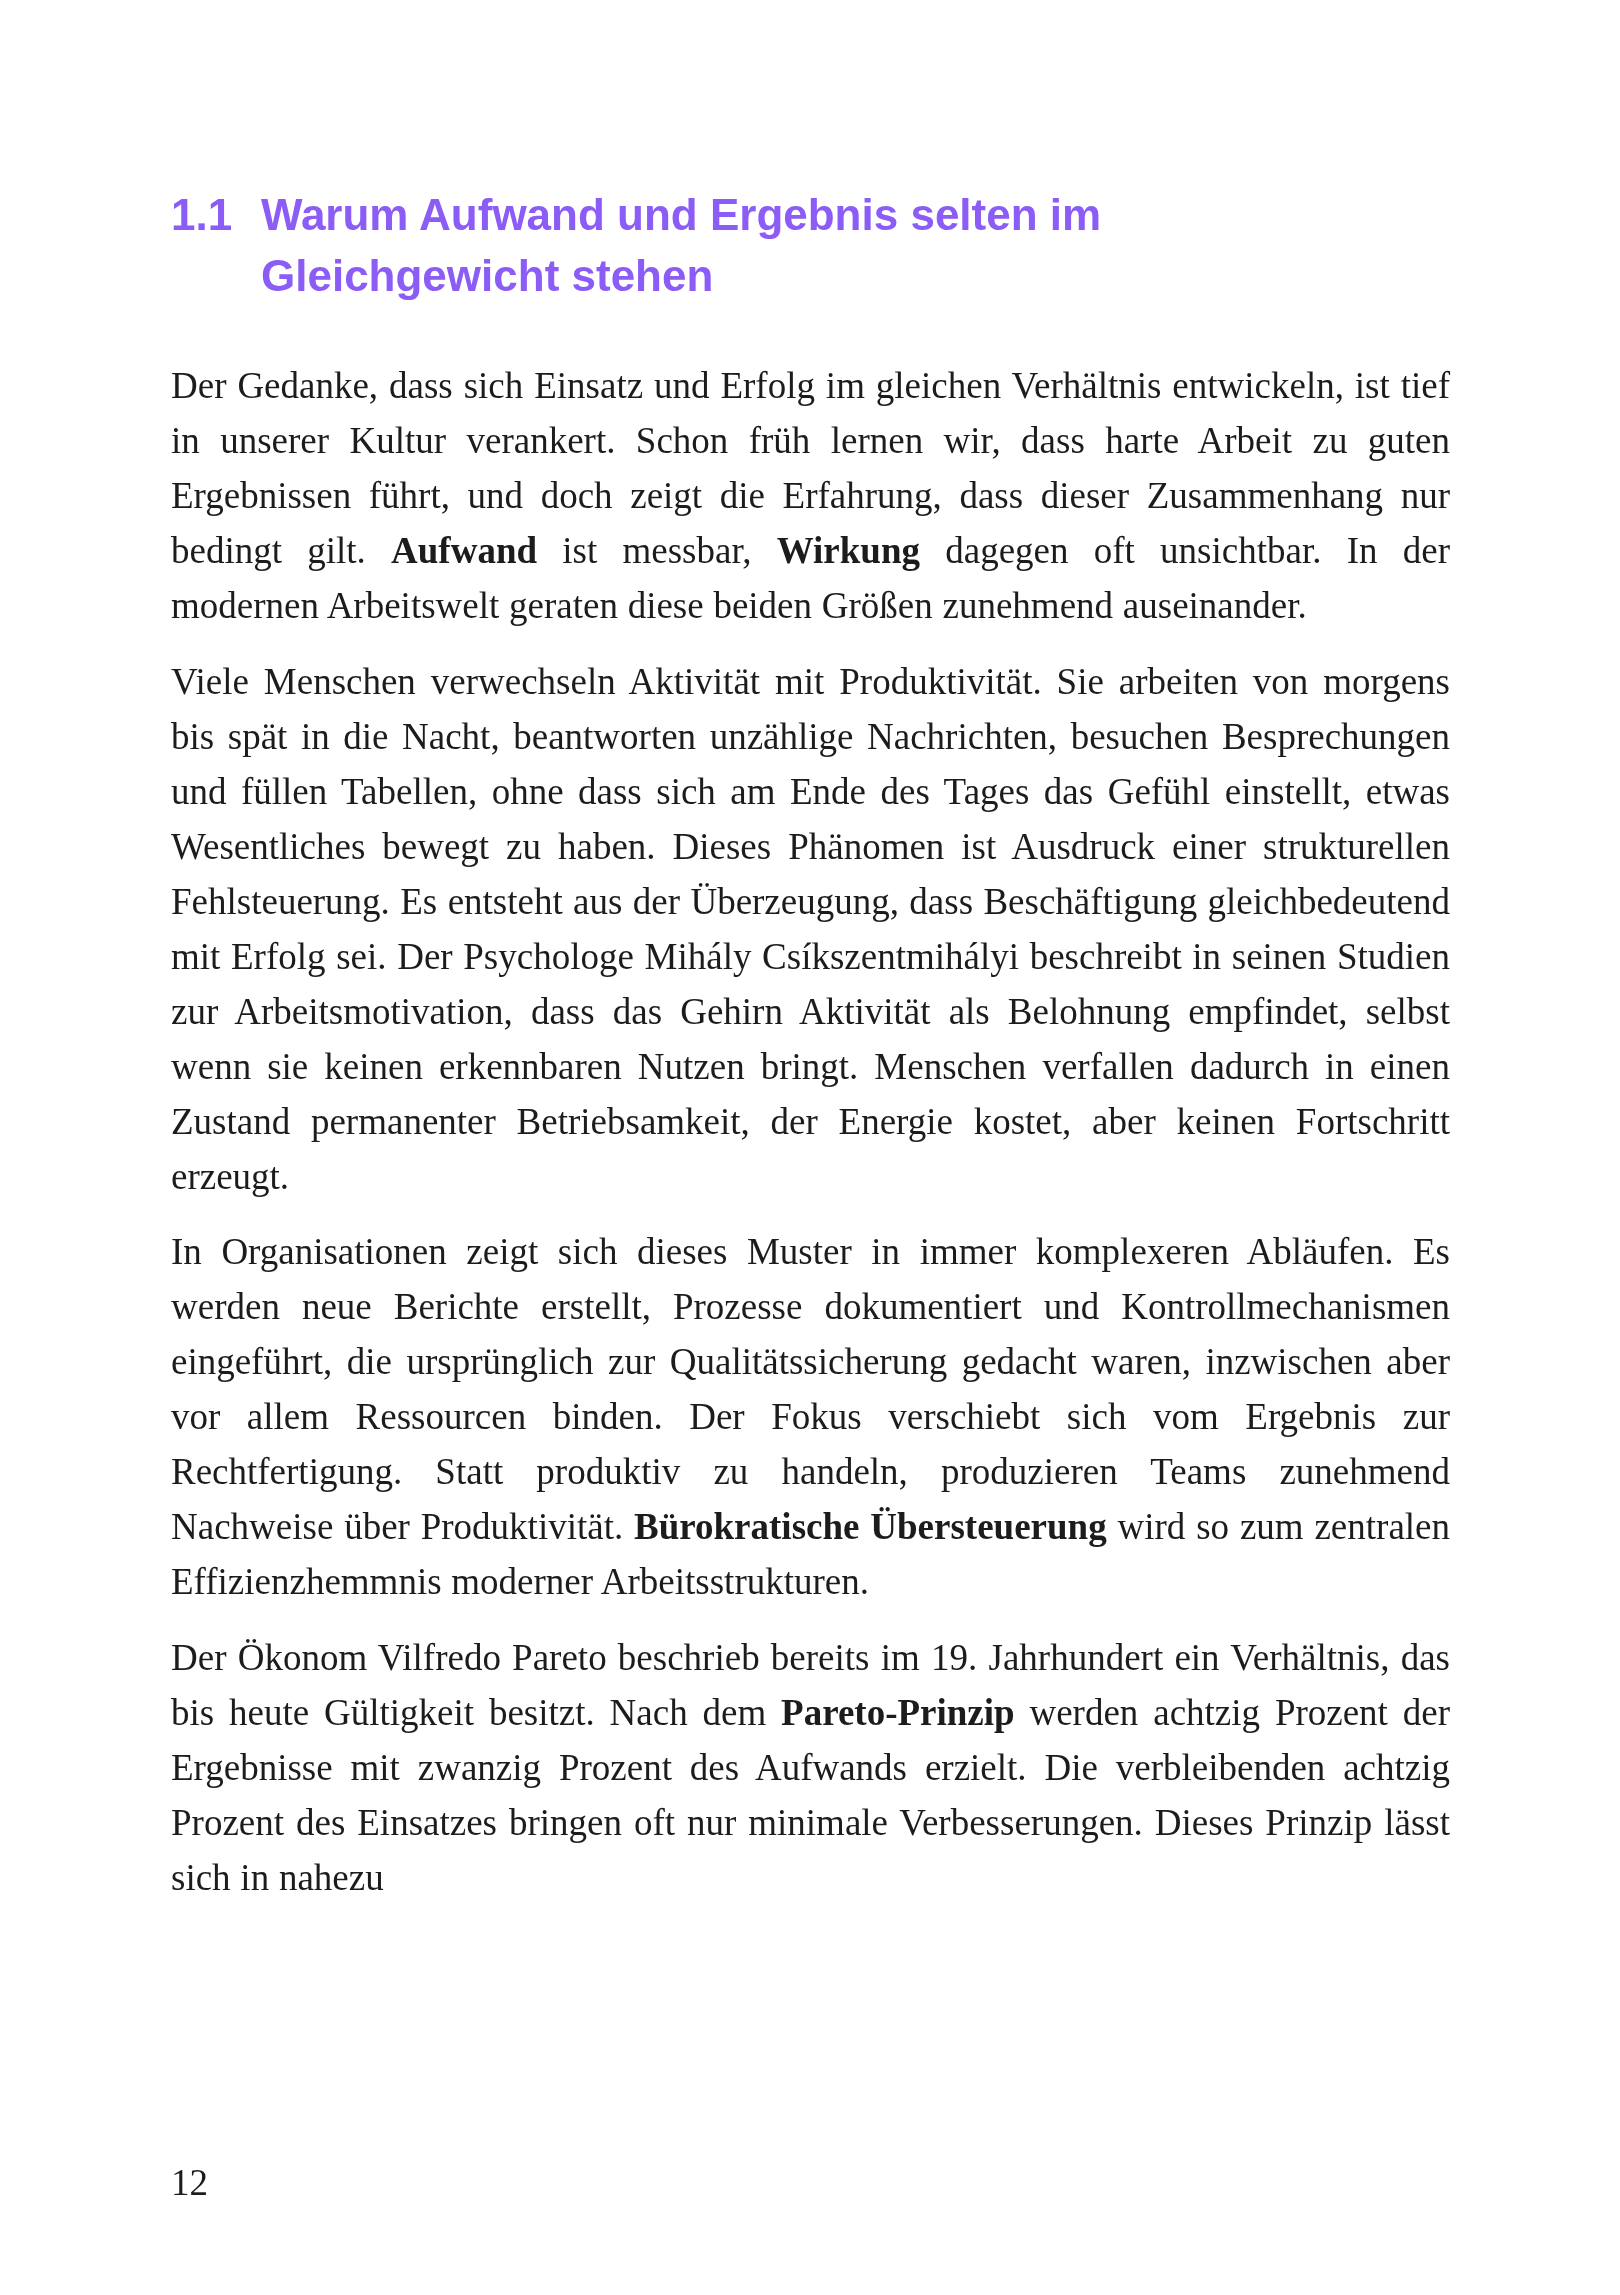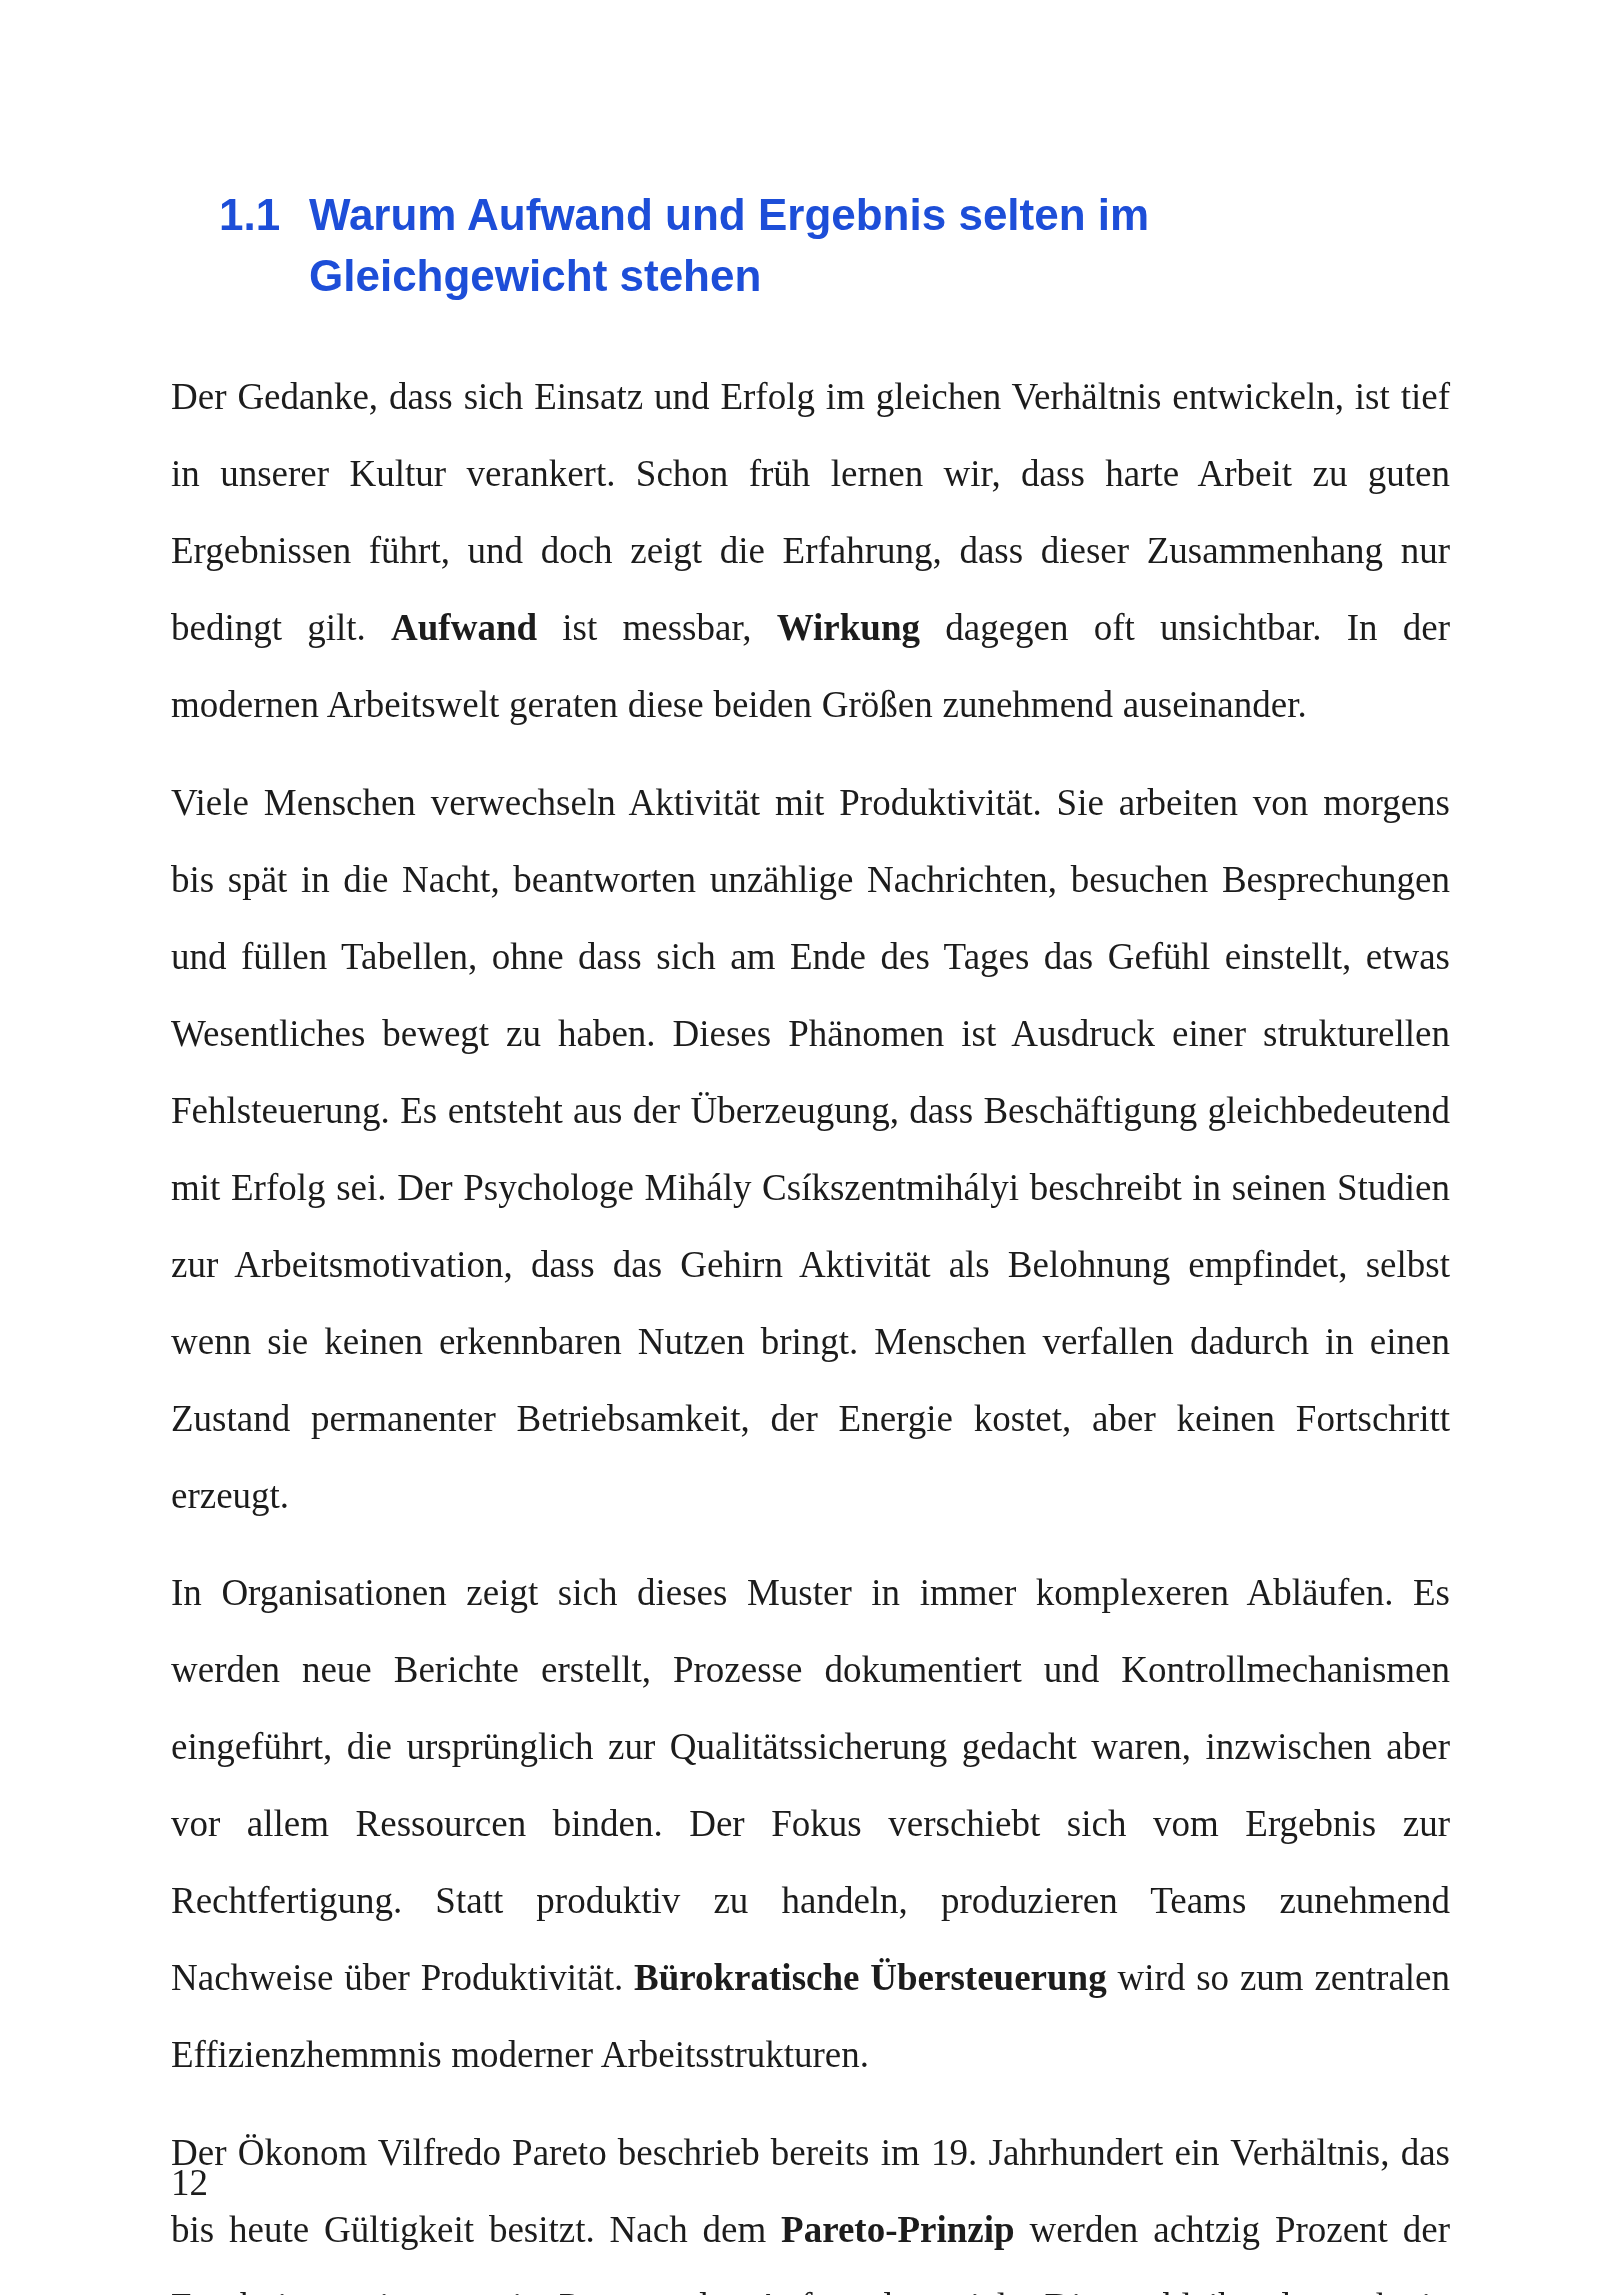--- a/index.html
+++ b/index.html
@@ -26,38 +26,37 @@
     padding: 185px 170px 0 171px;
   }
 
   .heading {
     display: flex;
     align-items: flex-start;
     font-family: "Liberation Sans", "DejaVu Sans", sans-serif;
     font-weight: 700;
     font-size: 44px;
     line-height: 1.38;
-    color: #1d4ed8;
+    color: #8b5cf6;
     margin-bottom: 52px;
     letter-spacing: 0;
-    margin-left: 48px;
   }
 
   .heading-number {
     flex: 0 0 90px;
     width: 90px;
   }
 
   .heading-text {
     flex: 1 1 auto;
   }
 
   .body-text p {
     font-size: 37px;
-    line-height: 77px;
+    line-height: 55px;
     text-align: justify;
     hyphens: auto;
     -webkit-hyphens: auto;
     margin-bottom: 20.4px;
     word-spacing: 0.5px;
   }
 
   .body-text p:last-child {
     margin-bottom: 12px;
   }

